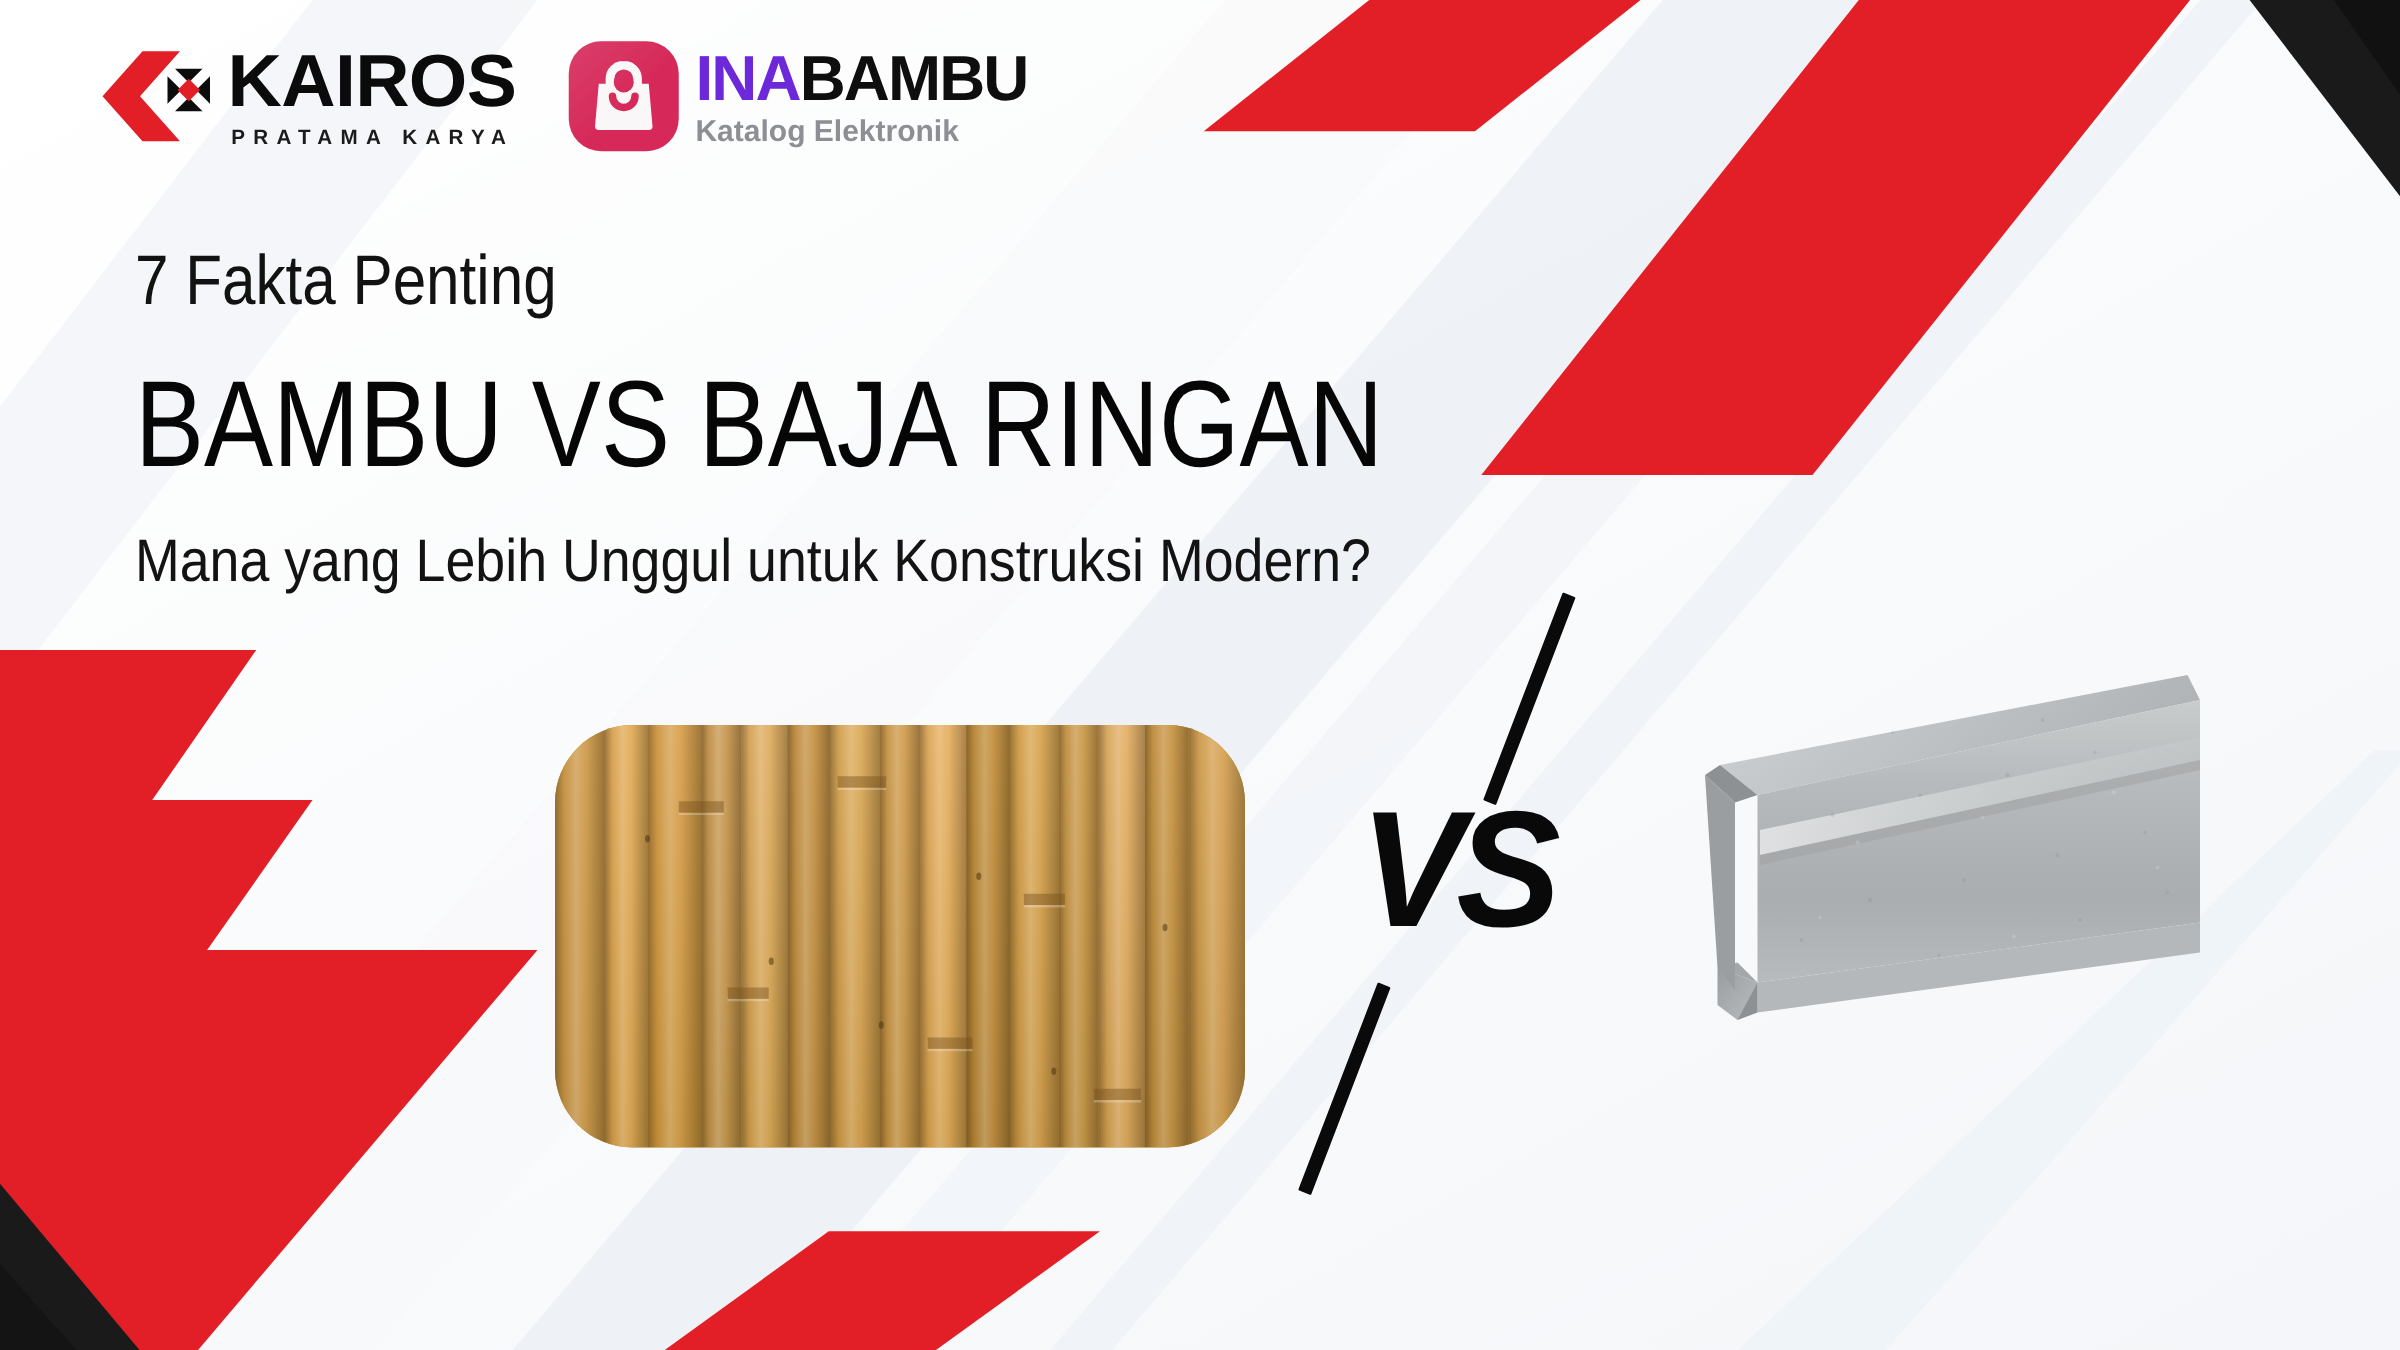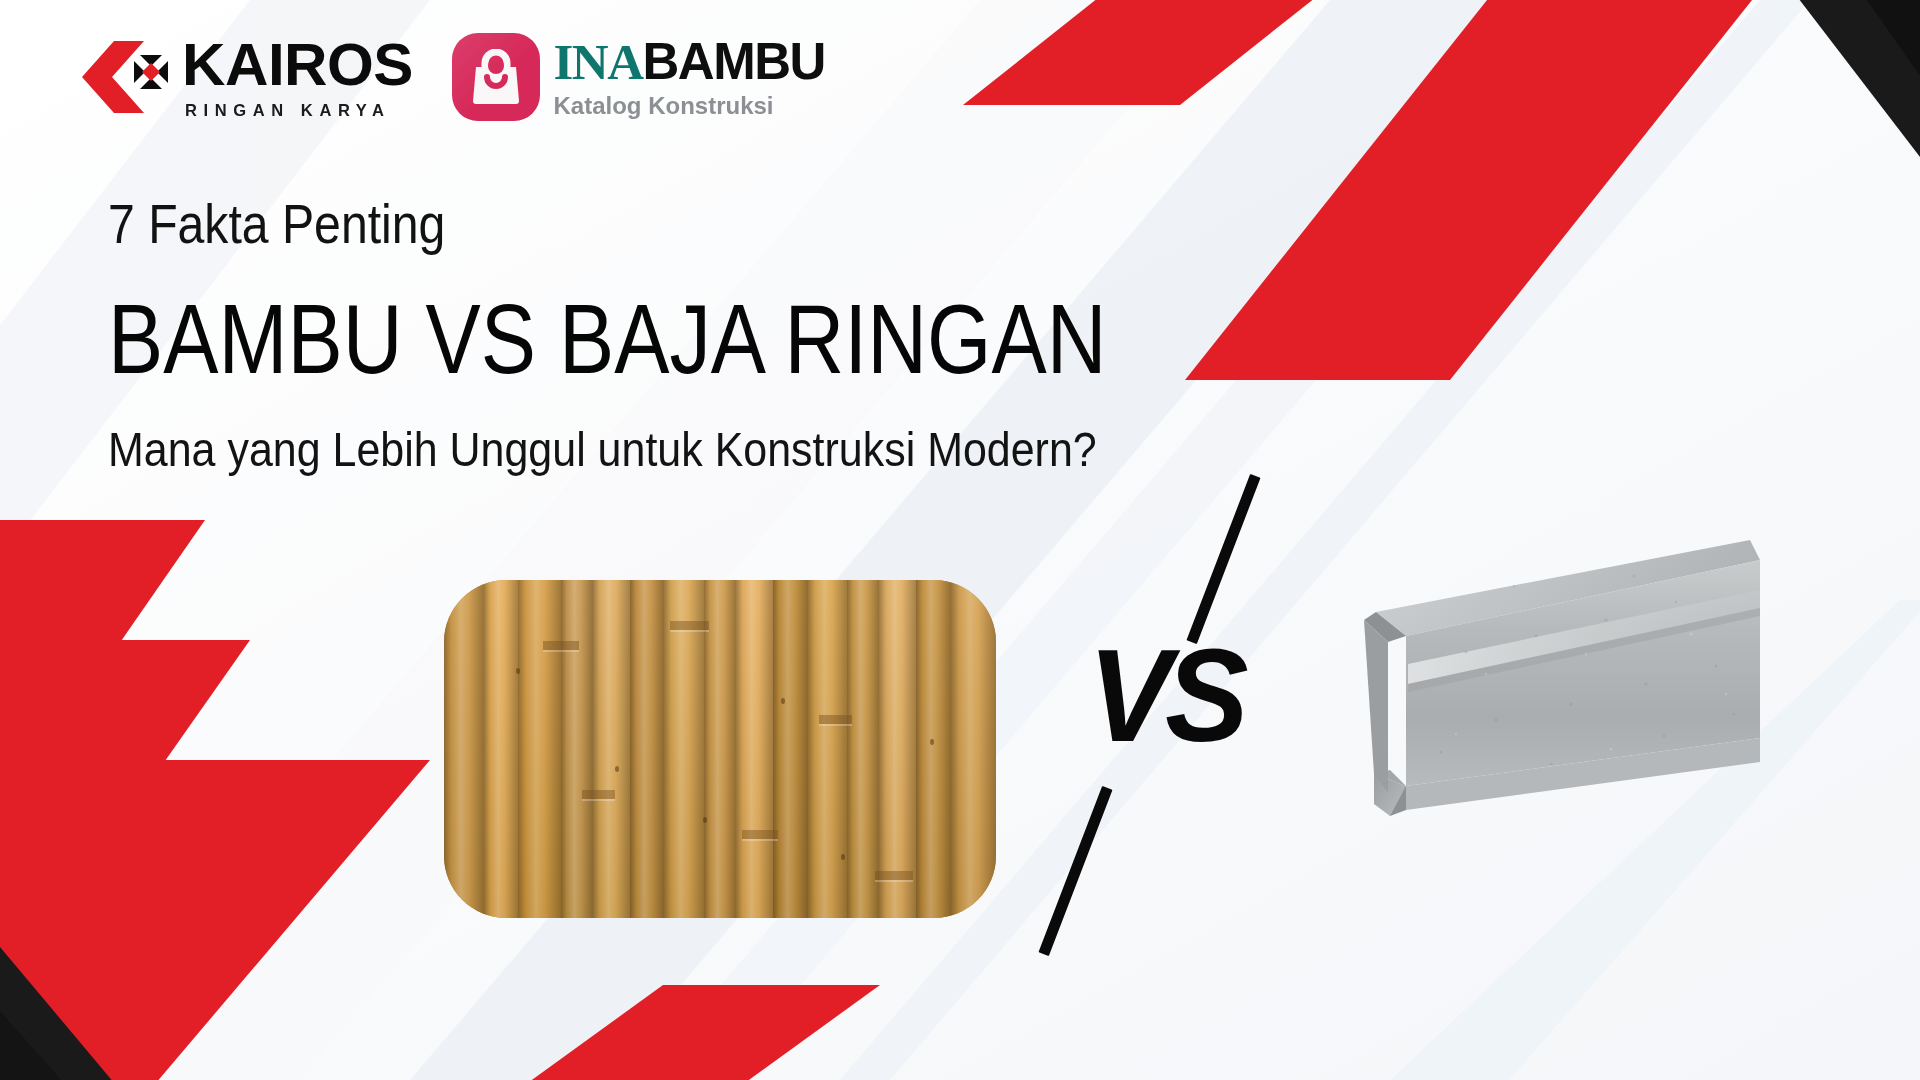--- a/index.html
+++ b/index.html
@@ -54,21 +54,21 @@
   .inaproc-badge::after{
     content:""; position:absolute; inset:0;
     background:linear-gradient(135deg,rgba(255,255,255,.10) 0%,rgba(255,255,255,0) 55%);
   }
   .inaproc-words { display:flex; flex-direction:column; line-height:1; }
   .inaproc-name {
     font-family:"Liberation Sans", sans-serif;
     font-weight:bold; font-size:51px; letter-spacing:-1.5px;
     white-space:nowrap;
   }
-  .inaproc-name .ina { color:#0f766e;font-family:Liberation Serif, serif; }
+  .inaproc-name .ina { color:#6d28d9; }
   .inaproc-name .proc { color:#0e0e0e; }
   .inaproc-sub {
     font-family:"Liberation Sans", sans-serif;
     font-weight:bold; font-size:24px; color:#8c8f93;
     margin-top:6px; white-space:nowrap;
   }
 
   
   .headline { position:absolute; left:108px; top:196px; z-index:5; }
   .eyebrow {
@@ -194,38 +194,38 @@
             <path d="M62 22 L84 22 L73 33 Z"></path>
             <path d="M90 28 L90 50 L79 39 Z"></path>
             <path d="M84 56 L62 56 L73 45 Z"></path>
             <path d="M56 50 L56 28 L67 39 Z"></path>
           </g>
           <polygon points="73,30 82,39 73,48 64,39" fill="#E21F26"></polygon>
         </svg>
       </span>
       <span class="kairos-words">
         <span class="kairos-name" data-interactable="false">KAIROS</span>
-        <span class="kairos-sub" data-interactable="false">RINGAN KARYA</span>
+        <span class="kairos-sub" data-interactable="false">PRATAMA KARYA</span>
       </span>
     </div>
 
     <div class="inaproc" data-interactable="true">
       <span class="inaproc-badge" data-interactable="false">
         <svg width="52" height="56" viewBox="0 0 52 56" xmlns="http://www.w3.org/2000/svg">
           <path d="M6 18 H46 L49 52 A3 3 0 0 1 46 55 H6 A3 3 0 0 1 3 52 Z" fill="#FAF7F8"></path>
           <path d="M15 22 V14 A11 11 0 0 1 37 14 V22" fill="none" stroke="#FAF7F8" stroke-width="7" stroke-linecap="round"></path>
           <circle cx="26" cy="17" r="8" fill="#D6295A"></circle>
           <path d="M17 28 A9 9 0 0 0 35 28" fill="none" stroke="#D6295A" stroke-width="6" stroke-linecap="round"></path>
         </svg>
       </span>
       <span class="inaproc-words">
         <span class="inaproc-name" data-interactable="false">
           <span class="ina" data-interactable="false">INA</span><span class="proc" data-interactable="false">BAMBU</span>
         </span>
-        <span class="inaproc-sub" data-interactable="false">Katalog Konstruksi</span>
+        <span class="inaproc-sub" data-interactable="false">Katalog Elektronik</span>
       </span>
     </div>
 
   </div>
 
   <div class="headline" data-interactable="false">
     <div class="eyebrow" data-interactable="false">7 Fakta Penting</div>
     <div class="main-title" data-interactable="false">BAMBU VS BAJA RINGAN</div>
     <div class="sub-title" data-interactable="false">Mana yang Lebih Unggul untuk Konstruksi Modern?</div>
   </div>

